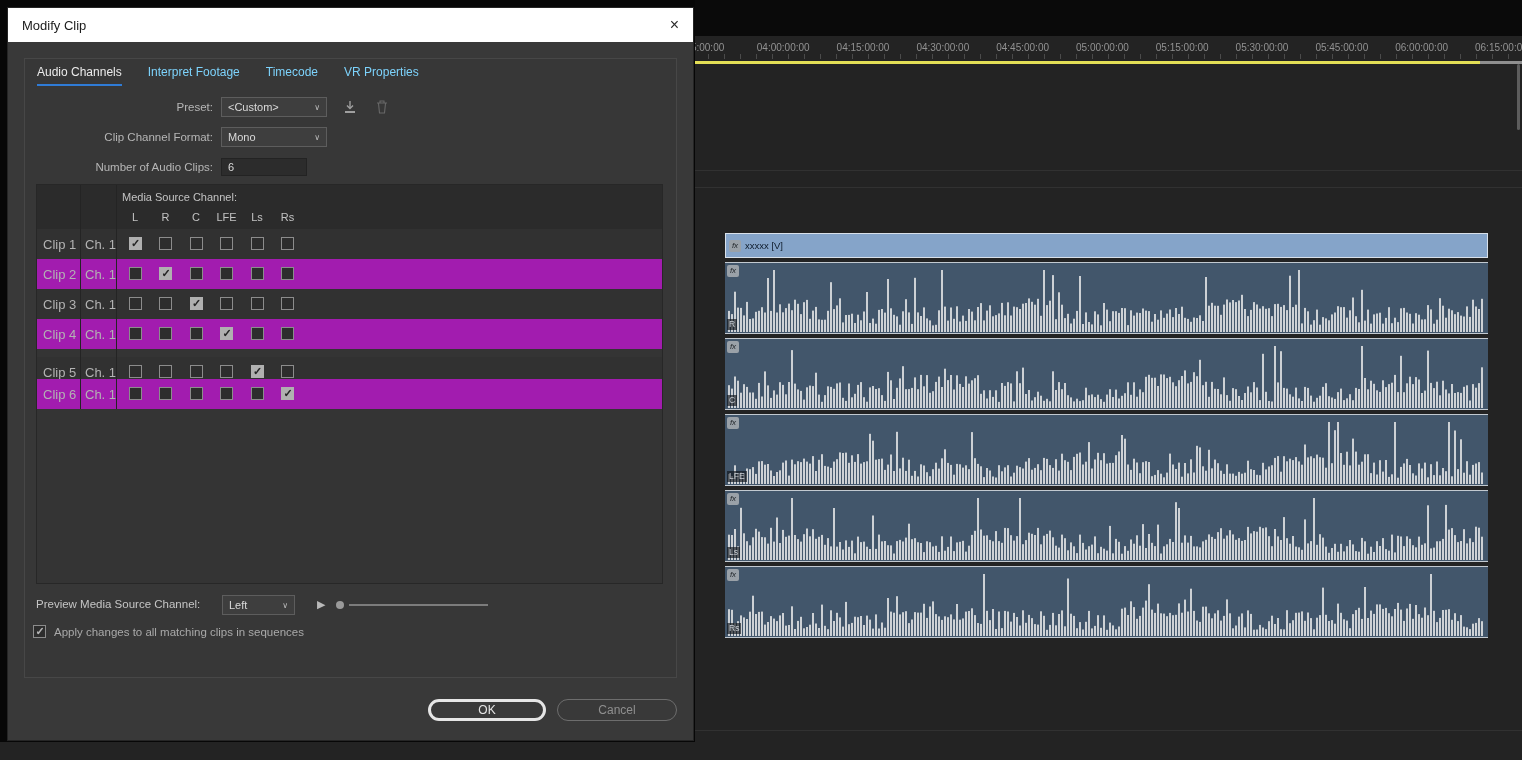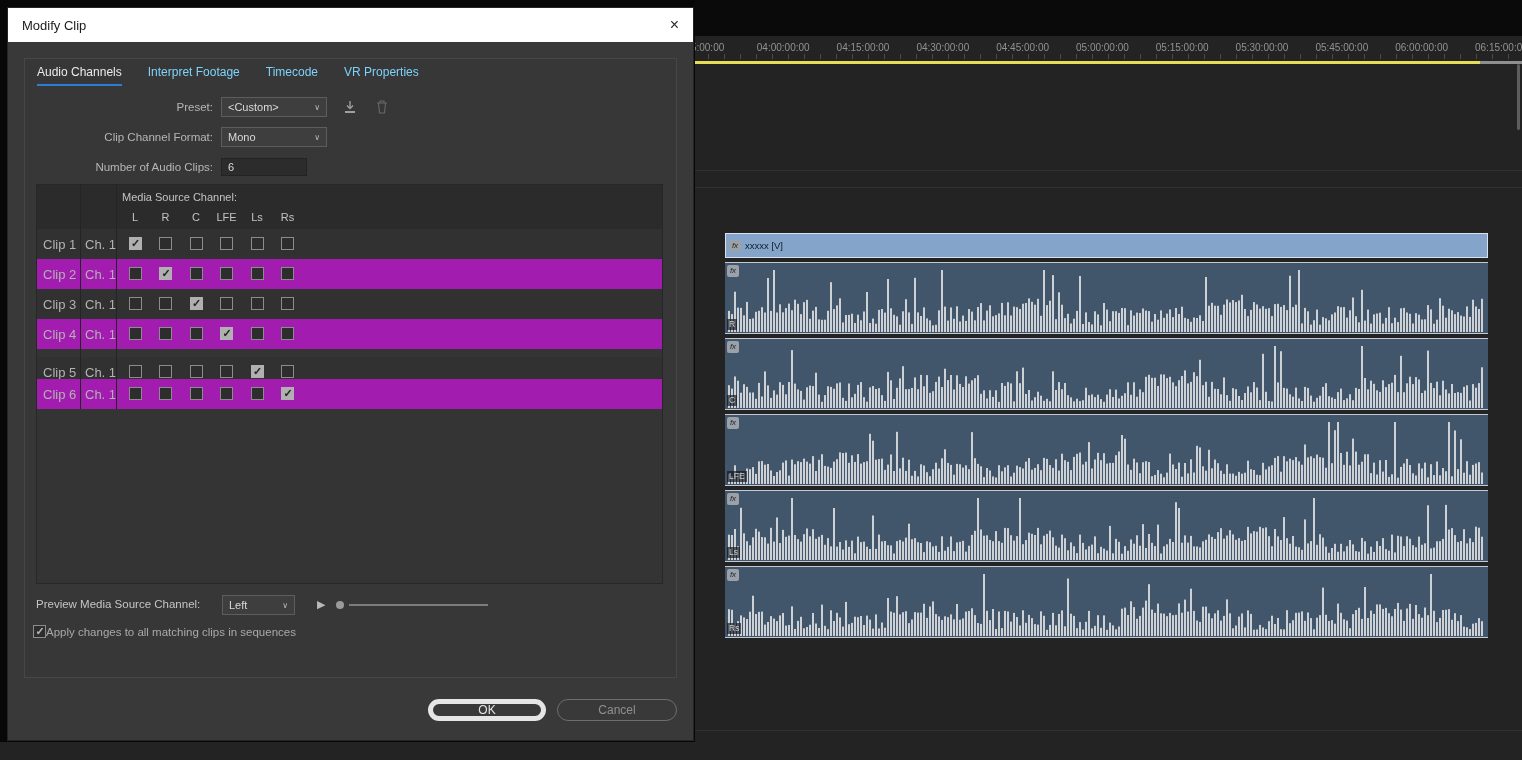--- a/index.html
+++ b/index.html
@@ -78,26 +78,26 @@
   .cb2.checked::after{content:"\2713";position:absolute;left:1.5px;top:-1.5px;font-size:11px;
       font-weight:700;color:#b5b5b5;}
 
   .preview-row{position:absolute;left:11px;top:536px;height:20px;width:630px;}
   .preview-label{position:absolute;left:0;top:3px;font-size:11.5px;color:#c5c5c5;}
   .preview-select{position:absolute;left:186px;top:0;width:73px;}
   .play{position:absolute;left:281px;top:3px;color:#b9b9b9;font-size:11px;}
   .slider-knob{position:absolute;left:300px;top:6px;width:8px;height:8px;border-radius:50%;background:#9a9a9a;}
   .slider-track{position:absolute;left:313px;top:9px;width:139px;height:2px;background:#7c7c7c;}
 
-  .apply-row{position:absolute;left:8px;top:566px;display:flex;align-items:center;gap:0;}
+  .apply-row{position:absolute;left:8px;top:566px;display:flex;align-items:center;gap:8px;}
   .apply-label{font-size:11.5px;color:#a9a9a9;}
 
   .btn{position:absolute;top:691px;height:22px;border-radius:11px;display:flex;align-items:center;
        justify-content:center;font-size:12px;box-sizing:border-box;background:transparent;}
-  .btn-ok{left:420px;width:118px;border:5px solid #e5e5e5;color:#e4e4e4;}
+  .btn-ok{left:420px;width:118px;border:3px solid #e5e5e5;color:#e4e4e4;}
   .btn-cancel{left:549px;width:120px;border:1px solid #6d6d6d;color:#8f8f8f;}
 </style>
 </head>
 <body>
 
 <div class="stage">
 
   <div class="topbar"></div>
   <div class="ruler" id="ruler-labels">
       <span class="ruler-label" style="left: 677px;">3:45:00:00</span>

